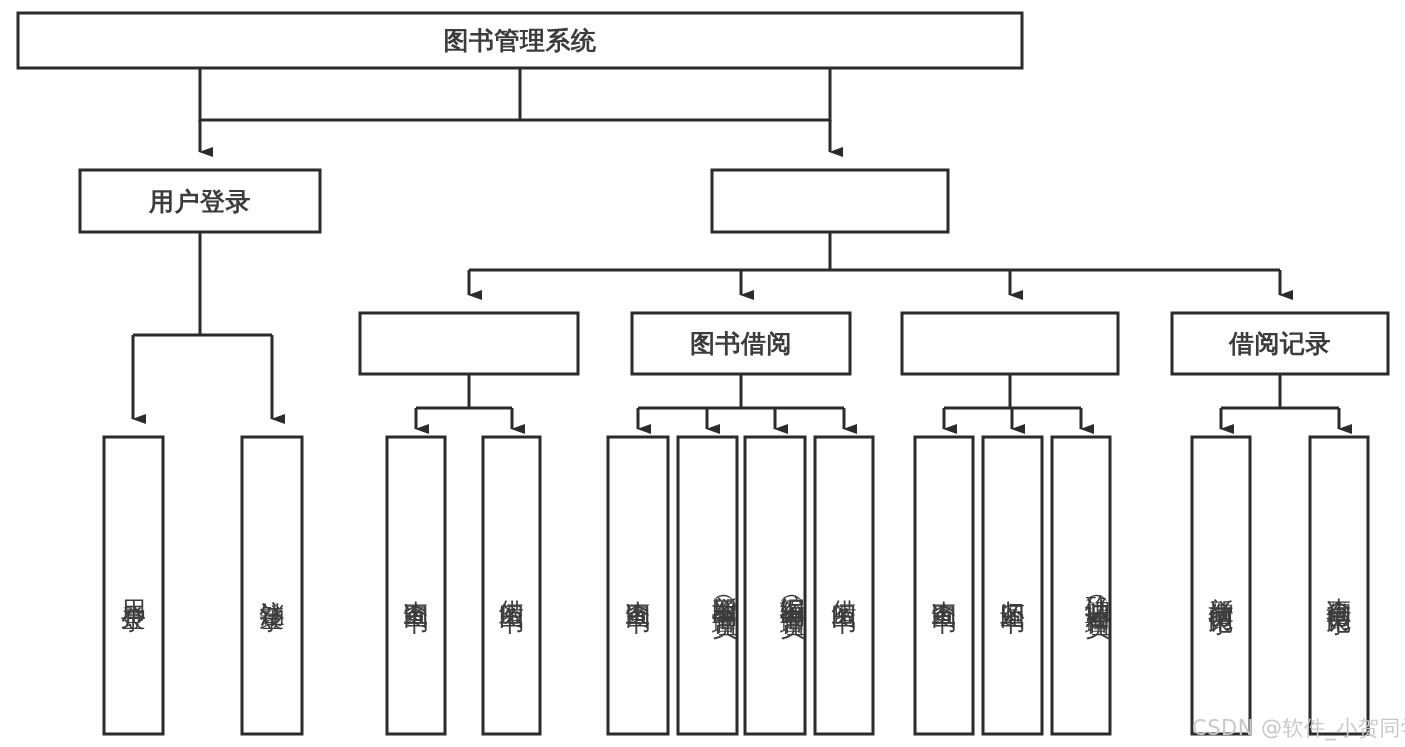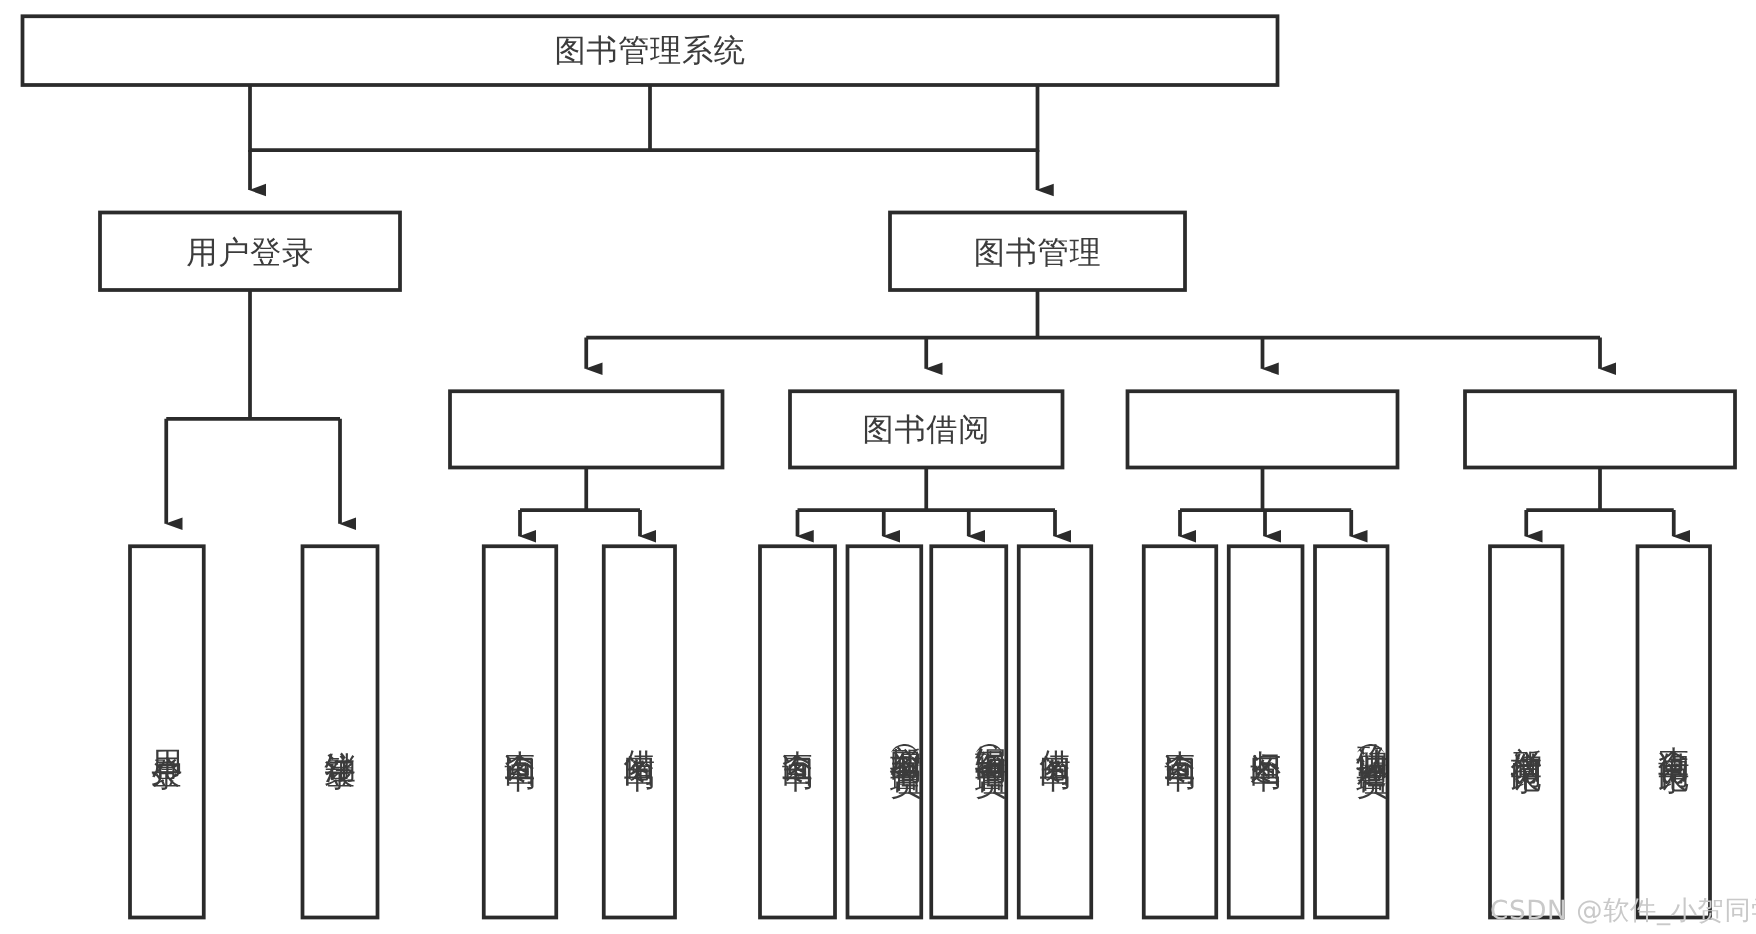--- a/index.html
+++ b/index.html
@@ -43,20 +43,21 @@
   .node-label-h {
     position: absolute;
     display: flex;
     align-items: center;
     justify-content: center;
     color: #3c3c3c;
     font-size: 25px;
     letter-spacing: 0.5px;
     white-space: nowrap;
     pointer-events: none;
+    font-weight: bold;
   }
   .node-label-v {
     position: absolute;
     display: flex;
     align-items: flex-start;
     justify-content: center;
     color: #3c3c3c;
     font-size: 25px;
     writing-mode: vertical-rl;
     text-orientation: upright;
@@ -164,23 +165,23 @@
     <rect class="node-box" x="915" y="437" width="58" height="297"></rect>
     <rect class="node-box" x="983" y="437" width="59" height="297"></rect>
     <rect class="node-box" x="1052" y="437" width="58" height="297"></rect>
     <rect class="node-box" x="1192" y="437" width="58" height="297"></rect>
     <rect class="node-box" x="1310" y="437" width="58" height="297"></rect>
   </svg>
 
   <div class="node-label-h" style="left:18px; top:13px; width:1004px; height:55px;">图书管理系统</div>
 
   <div class="node-label-h" style="left:80px; top:170px; width:240px; height:62px;">用户登录</div>
-  <div class="node-label-h" style="left:712px; top:170px; width:236px; height:62px;">图书管理</div>
 
   <div class="node-label-h" style="left:632px; top:313px; width:218px; height:61px;border-radius:18px;">图书借阅</div>
+  <div class="node-label-h" style="left:1172px; top:313px; width:216px; height:61px;">借阅记录</div>
 
   <div class="node-label-v centered" style="left:104px; top:437px; width:59px; height:297px;">用户登录</div>
   <div class="node-label-v centered" style="left:242px; top:437px; width:60px; height:297px;">注销登录</div>
   <div class="node-label-v centered" style="left:387px; top:437px; width:58px; height:297px;">查询图书</div>
   <div class="node-label-v centered" style="left:483px; top:437px; width:57px; height:297px;">借阅图书</div>
   <div class="node-label-v centered" style="left:608px; top:437px; width:60px; height:297px;">查询图书</div>
   <div class="node-label-v" style="left:678px; top:443px; width:59px; height:291px;">新增图书（管理员）</div>
   <div class="node-label-v" style="left:745px; top:443px; width:60px; height:291px;">编辑图书（管理员）</div>
   <div class="node-label-v centered" style="left:815px; top:437px; width:58px; height:297px;">借阅图书</div>
   <div class="node-label-v centered" style="left:915px; top:437px; width:58px; height:297px;">查询图书</div>

